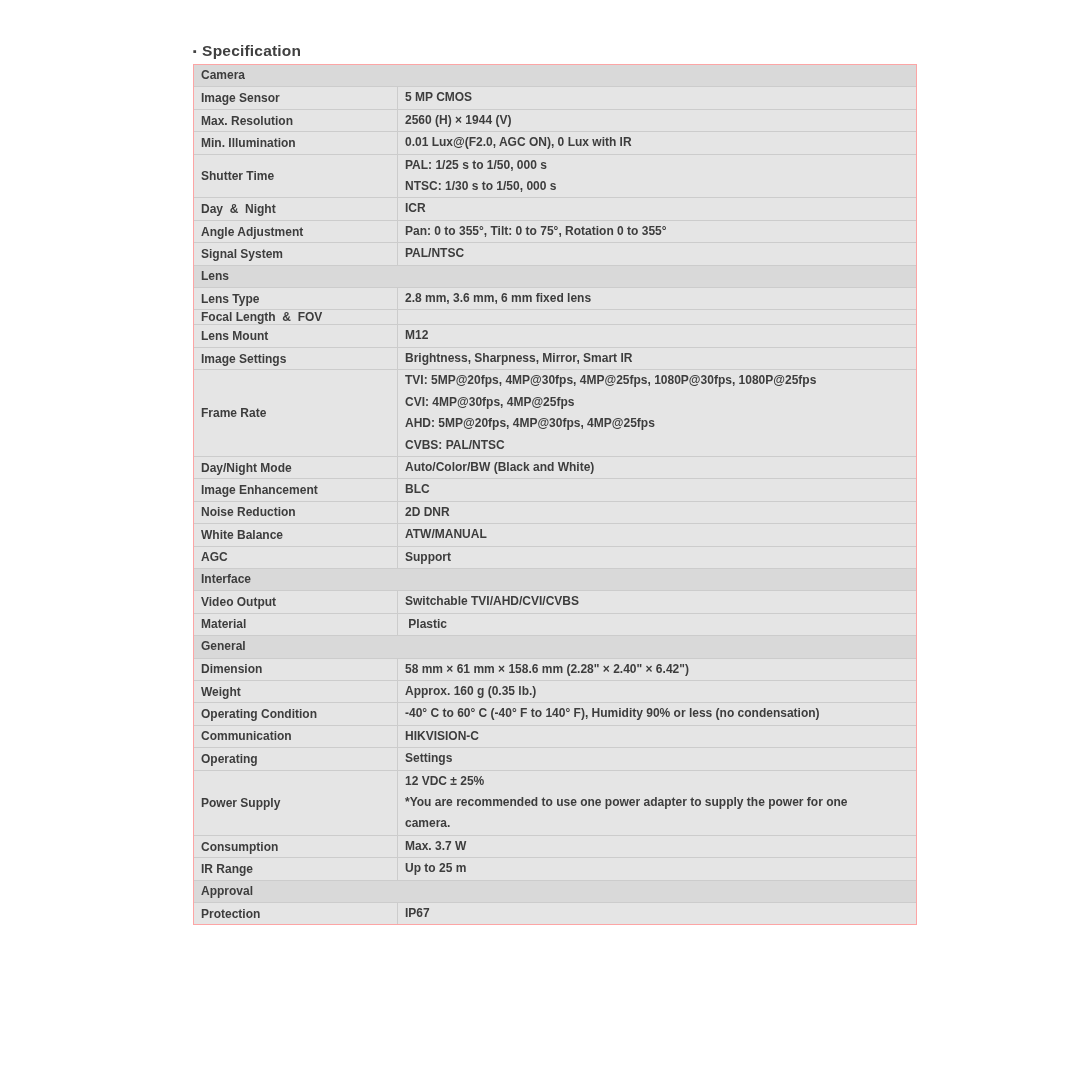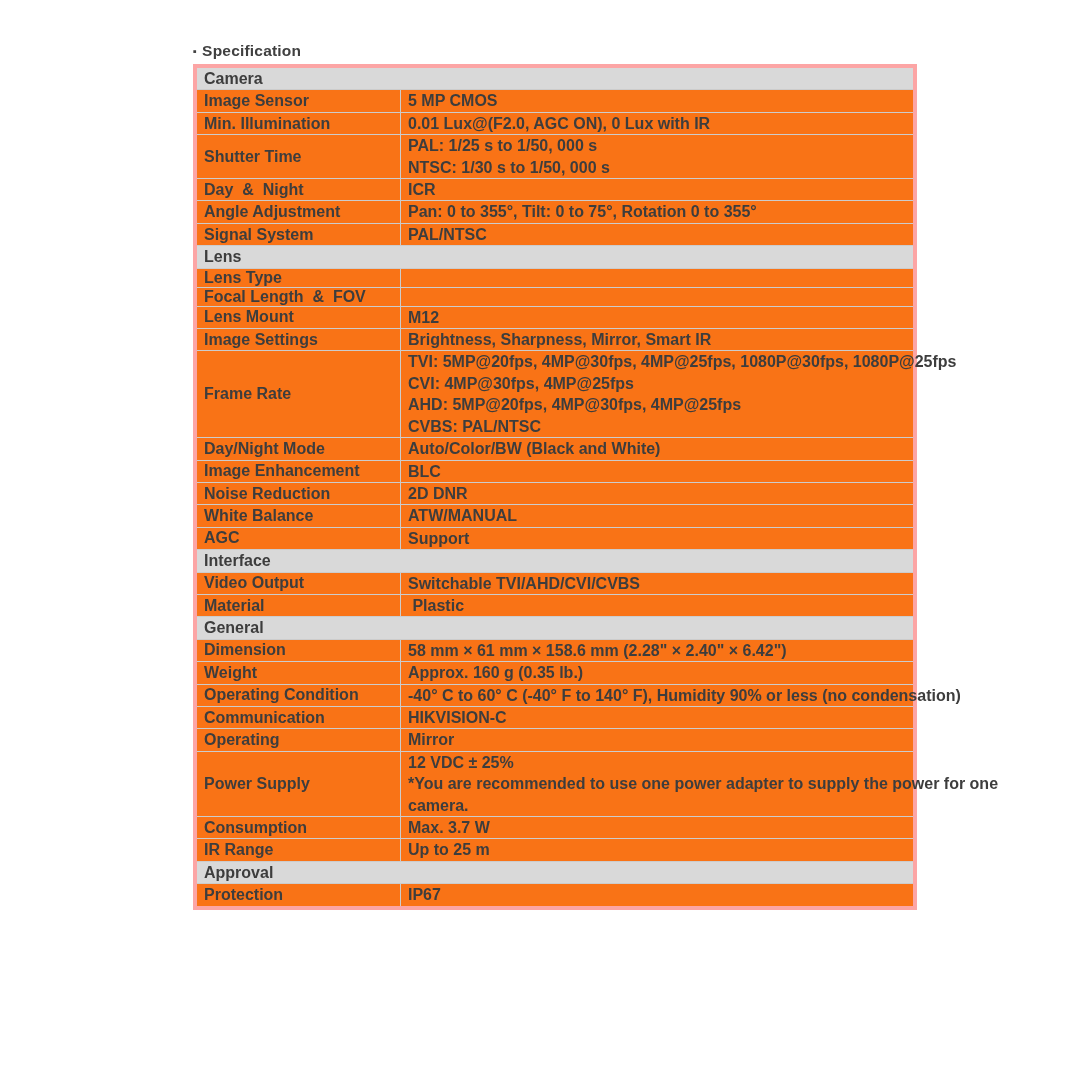--- a/index.html
+++ b/index.html
@@ -1,21 +1,21 @@
 <!DOCTYPE html>
 <html><head>
 <meta charset="utf-8">
 <style>
   html,body{margin:0;padding:0;}
   body{width:1080px;height:1080px;background:#ffffff;font-family:"Liberation Sans",sans-serif;}
   .page{position:relative;width:1020px;height:1080px;background:#ffffff;overflow:hidden;}
   .content{position:absolute;left:193px;top:40px;width:724px;}
   .title{font-size:15.5px;font-weight:700;color:#404040;line-height:21px;margin:0 0 2px 0;letter-spacing:0.2px;}
   .title .bullet{font-size:11px;vertical-align:1px;margin-right:5px;}
-  .spec-table{border:4px solid #fca5a5;font-size:16px;font-weight:700;color:#3d3d3d;background:#f97316;}
+  .spec-table{border:1px solid #fca5a5;font-size:12px;font-weight:700;color:#3d3d3d;background:#e5e5e5;}
   .tr{display:flex;border-bottom:1px solid #cccccc;}
   .tr:last-child{border-bottom:none;justify-content:space-between;}
   .tr.section{background:#d9d9d9;}
   .th{width:100%;padding-left:7px;line-height:21.4px;}
   .td.label{flex:0 0 196px;width:196px;padding-left:7px;border-right:1px solid #cccccc;display:flex;align-items:center;}
   .td.value{flex:1;padding-left:7px;display:flex;flex-direction:column;justify-content:center;}
   .td.value .line{line-height:21.4px;white-space:pre;}
 </style>
 </head>
 <body>
@@ -31,20 +31,26 @@
         <div class="th">Camera</div>
       </div>
 
       <div class="tr">
         <div class="td label">Image Sensor</div>
         <div class="td value">
           <div class="line">5 MP CMOS</div>
         </div>
       </div>
 
+      <div class="tr">
+        <div class="td label">Max. Resolution</div>
+        <div class="td value">
+          <div class="line">2560 (H) × 1944 (V)</div>
+        </div>
+      </div>
 
       <div class="tr">
         <div class="td label">Min. Illumination</div>
         <div class="td value">
           <div class="line">0.01 Lux@(F2.0, AGC ON), 0 Lux with IR</div>
         </div>
       </div>
 
       <div class="tr">
         <div class="td label">Shutter Time</div>
@@ -74,20 +80,23 @@
           <div class="line">PAL/NTSC</div>
         </div>
       </div>
 
       <div class="tr section">
         <div class="th">Lens</div>
       </div>
 
       <div class="tr">
         <div class="td label">Lens Type</div>
+        <div class="td value">
+          <div class="line">2.8 mm, 3.6 mm, 6 mm fixed lens</div>
+        </div>
       </div>
 
       <div class="tr">
         <div class="td label">Focal Length&nbsp; &amp;&nbsp; FOV</div>
       </div>
 
       <div class="tr">
         <div class="td label">Lens Mount</div>
         <div class="td value">
           <div class="line">M12</div>
@@ -193,21 +202,21 @@
       <div class="tr">
         <div class="td label">Communication</div>
         <div class="td value">
           <div class="line">HIKVISION-C</div>
         </div>
       </div>
 
       <div class="tr">
         <div class="td label">Operating</div>
         <div class="td value">
-          <div class="line">Mirror</div>
+          <div class="line">Settings</div>
         </div>
       </div>
 
       <div class="tr">
         <div class="td label">Power Supply</div>
         <div class="td value">
           <div class="line">12 VDC ± 25%</div>
           <div class="line">*You are recommended to use one power adapter to supply the power for one</div>
           <div class="line">camera.</div>
         </div>

